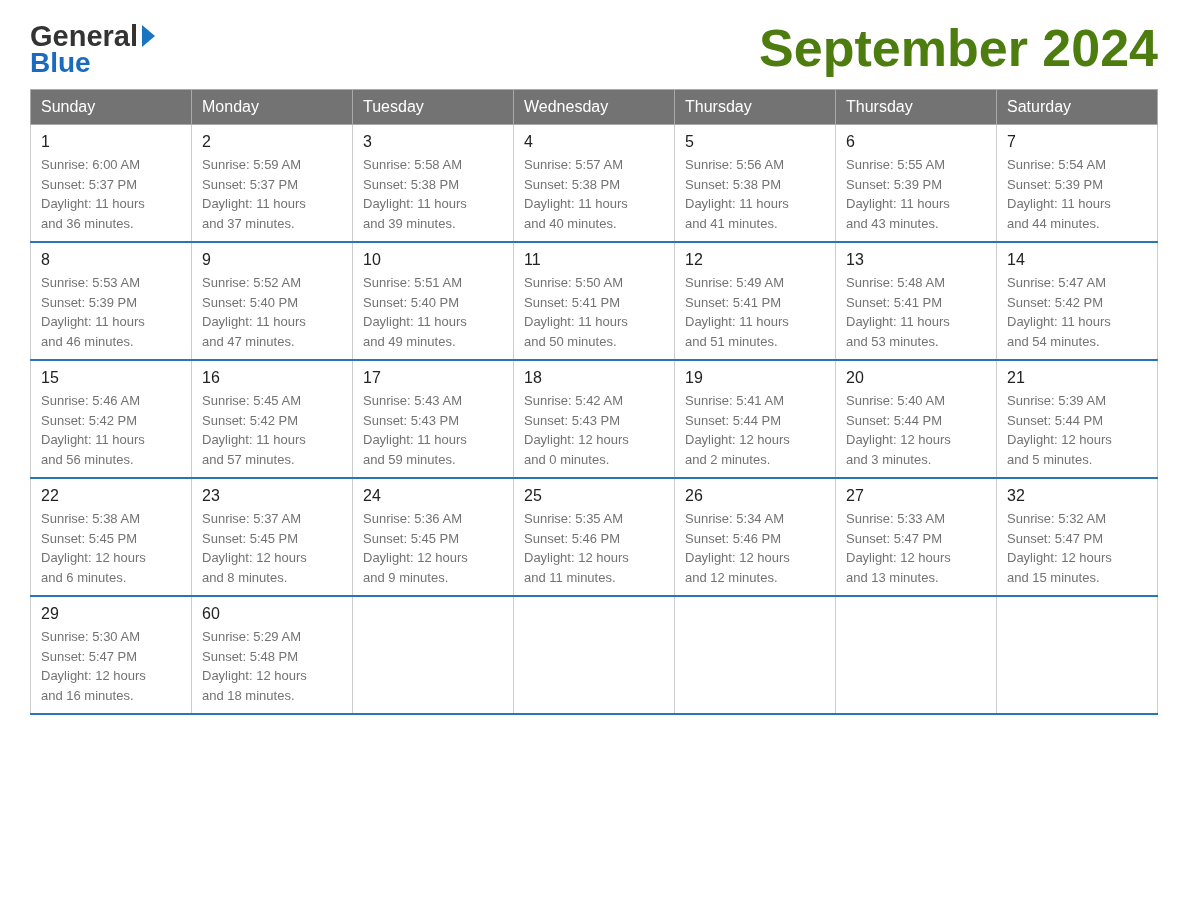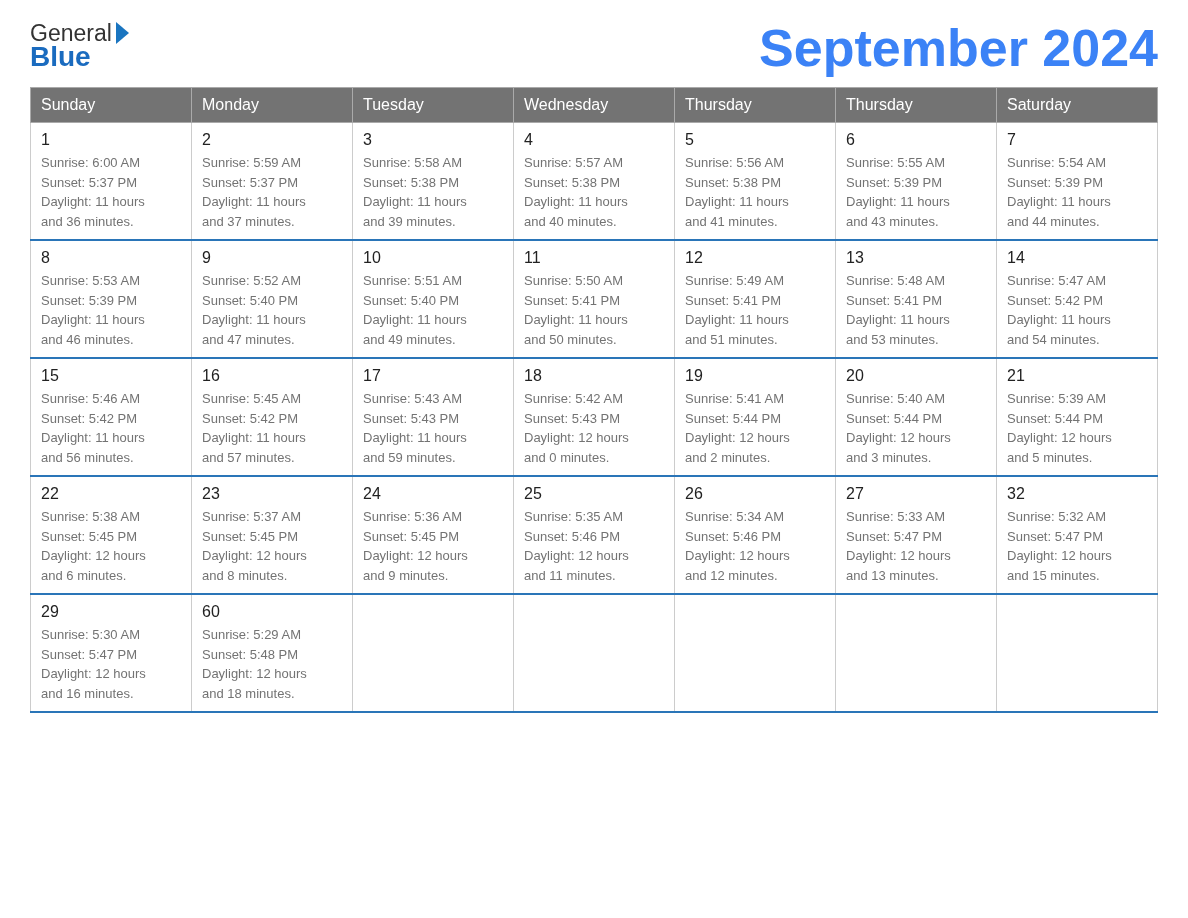--- a/index.html
+++ b/index.html
@@ -10,22 +10,22 @@
       width: 1188px;
       min-height: 918px;
     }
     .header {
       display: flex;
       justify-content: space-between;
       align-items: flex-start;
       margin-bottom: 10px;
     }
     .logo-text-general {
-      font-size: 23px;
-      font-weight: normal;
+      font-size: 29px;
+      font-weight: bold;
       color: #333;
     }
     .logo-text-blue {
       font-size: 28px;
       font-weight: bold;
       color: #1a6bbf;
     }
     .logo-wrapper {
       display: flex;
       flex-direction: column;
@@ -33,21 +33,21 @@
     .logo-line1 {
       display: flex;
       align-items: center;
     }
     .title-block {
       text-align: right;
     }
     .month-title {
       font-size: 52px;
       font-weight: bold;
-      color: #3b82f6;
+      color: #4d7c0f;
       line-height: 1.1;
     }
     .location-title {
       font-size: 22px;
       color: #333;
       margin-top: 4px;
     }
     table {
       width: 100%;
       border-collapse: collapse;

